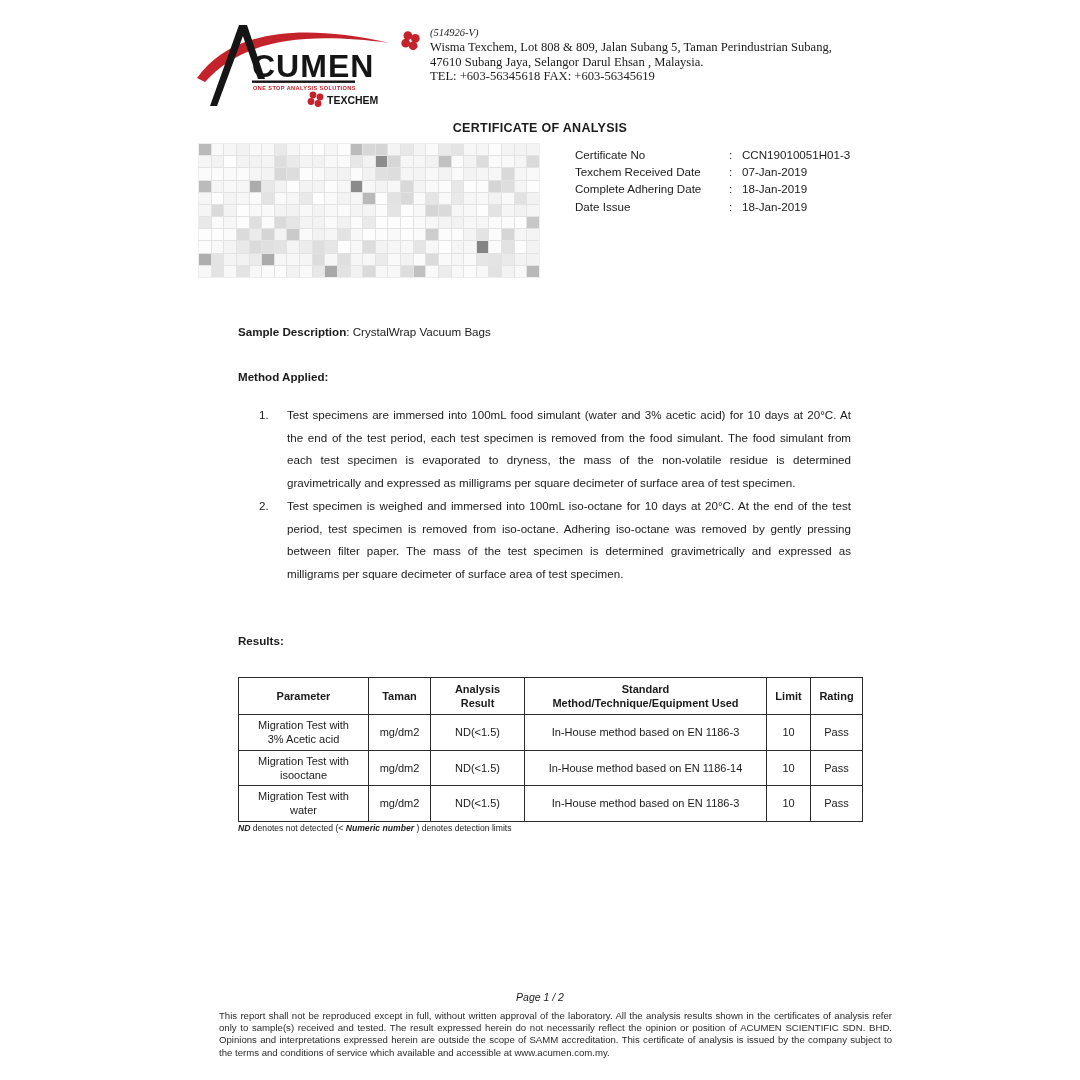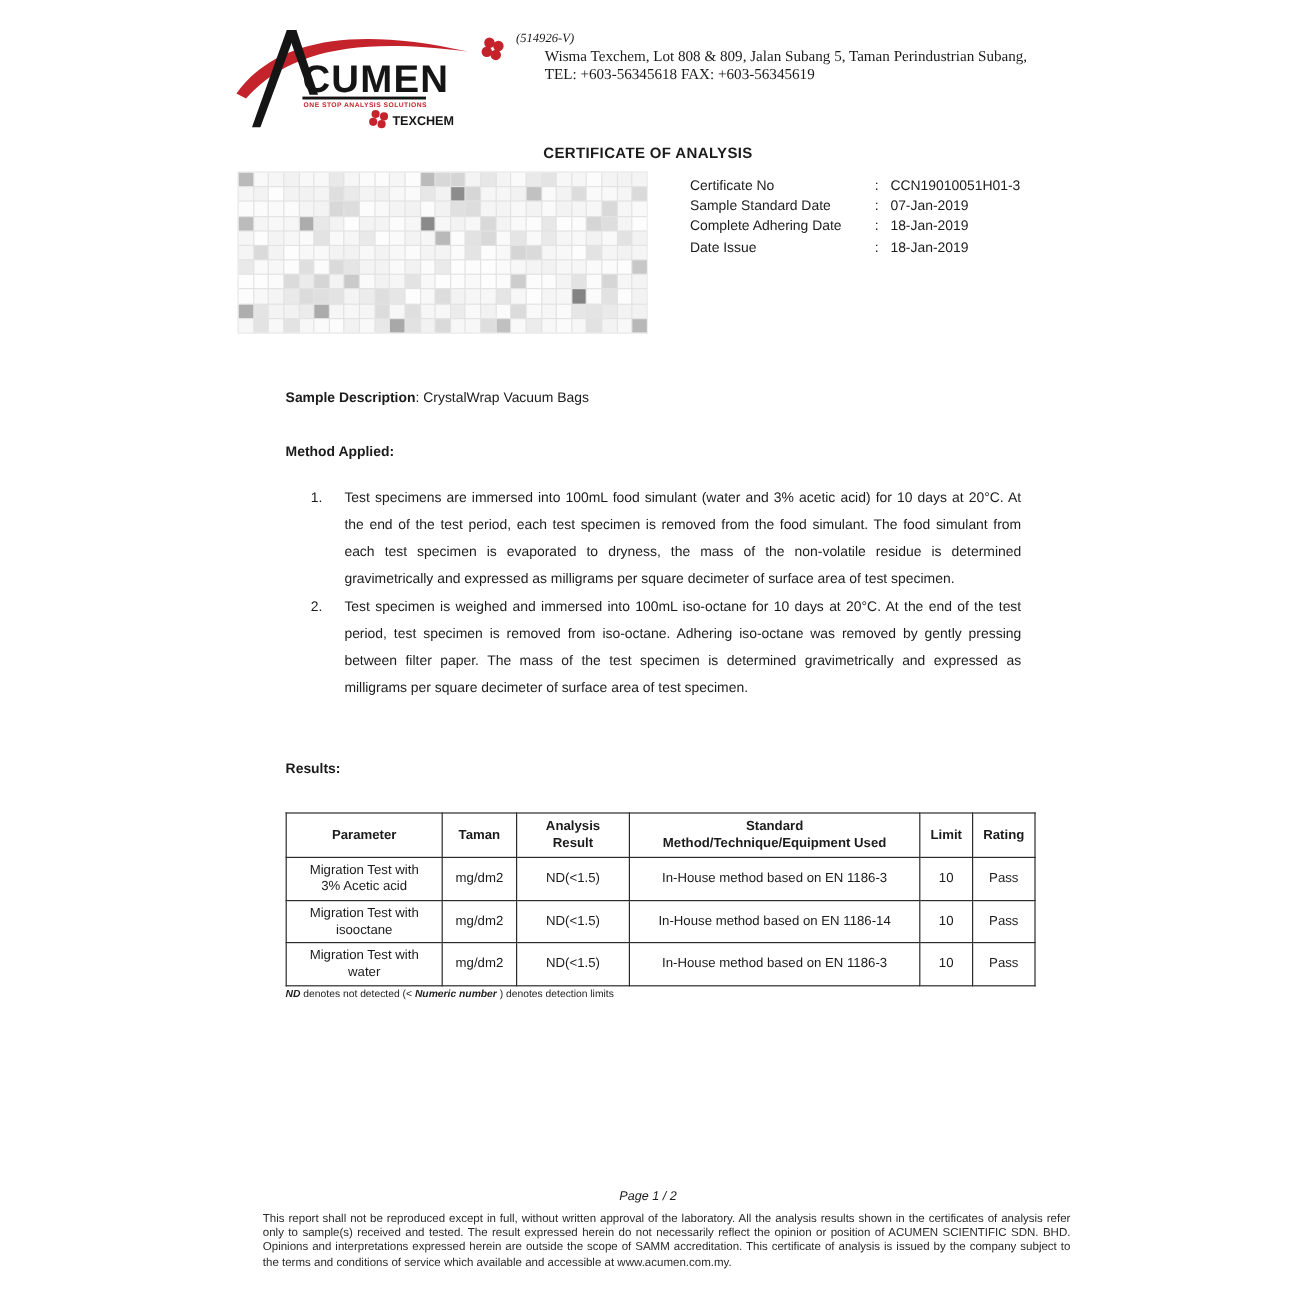--- a/index.html
+++ b/index.html
@@ -15,21 +15,21 @@
   .logo-block { left: 193px; top: 16px; width: 202px; height: 92px; }
   .logo-block svg { width: 100%; height: 100%; }
   .logo-block text { font-family: "Liberation Sans", sans-serif; }
 
   .company-block { left: 400px; top: 27px; display: flex; gap: 9px; }
   .flower-icon-lg { width: 21px; height: 21px; margin-top: 3px; flex: 0 0 auto; }
   .company-text { font-family: "Liberation Serif", serif; }
   .company-name-line { display: flex; align-items: baseline; gap: 6px; }
   .company-name { font-size: 20px; font-weight: bold; letter-spacing: 0.2px; }
   .company-reg { font-size: 10.5px; font-style: italic; }
-  .company-addr { font-size: 12.6px; line-height: 14.6px; margin-top: 2px; margin-left: 24px; }
+  .company-addr { font-size: 12.6px; line-height: 14.6px; margin-top: 2px; }
 
   
   .doc-title { left: 0; top: 121px; width: 100%; text-align: center;
     font-size: 12.5px; font-weight: bold; letter-spacing: 0.3px; }
 
   
   .mosaic { left: 198px; top: 143px; width: 342px; height: 135px;
     display: grid; grid-template-columns: repeat(27, 1fr); grid-auto-rows: 1fr;
     gap: 1px; background: #e3e3e3; border: 1px solid #eee; }
 
@@ -100,20 +100,21 @@
     <circle cx="17.5" cy="9.5" r="5"></circle>
     <circle cx="6.5" cy="15" r="5"></circle>
     <circle cx="15" cy="18" r="5"></circle>
   </svg>
   <div class="company-text">
     <div class="company-name-line">
       <span class="company-reg">(514926-V)</span>
     </div>
     <div class="company-addr">
       <div>Wisma Texchem, Lot 808 &amp; 809, Jalan Subang 5, Taman Perindustrian Subang,</div>
+      <div>47610 Subang Jaya, Selangor Darul Ehsan , Malaysia.</div>
       <div>TEL: +603-56345618  FAX: +603-56345619</div>
     </div>
   </div>
 </div>
 
 <div class="abs doc-title">CERTIFICATE OF ANALYSIS</div>
 
 <div class="abs mosaic">
     <div style="background: rgb(186, 186, 186);"></div>
     <div style="background: rgb(249, 249, 249);"></div>
@@ -414,21 +415,21 @@
     <div style="background: rgb(184, 184, 184);"></div>
   </div>
 
 <div class="abs cert-info">
   <div class="cert-row">
     <span class="cert-label">Certificate No</span>
     <span class="cert-sep">:</span>
     <span class="cert-value">CCN19010051H01-3</span>
   </div>
   <div class="cert-row">
-    <span class="cert-label">Sample Standard Date</span>
+    <span class="cert-label">Texchem Received Date</span>
     <span class="cert-sep">:</span>
     <span class="cert-value">07-Jan-2019</span>
   </div>
   <div class="cert-row">
     <span class="cert-label">Complete Adhering Date</span>
     <span class="cert-sep">:</span>
     <span class="cert-value">18-Jan-2019</span>
   </div>
   <div class="cert-row">
     <span class="cert-label">Date Issue</span>

